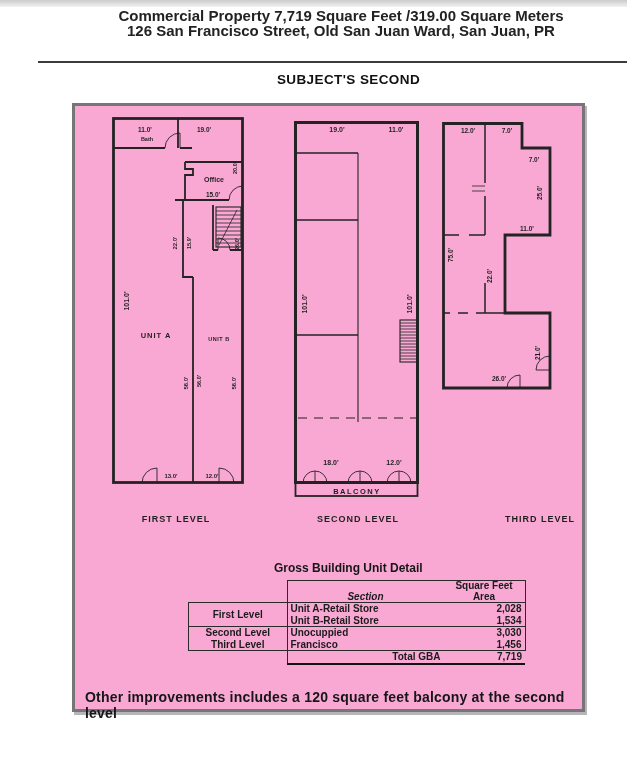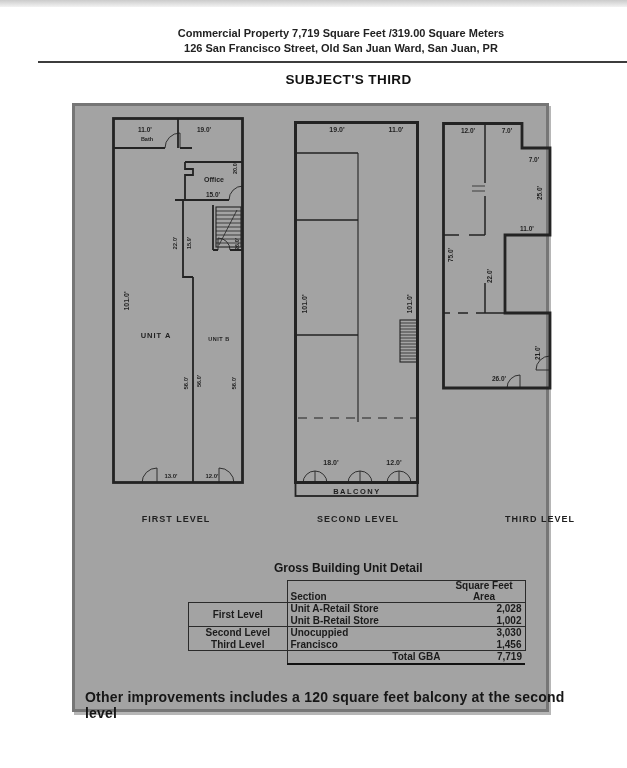--- a/index.html
+++ b/index.html
@@ -1,39 +1,39 @@
 <!DOCTYPE html>
 <html><head>
 <meta charset="utf-8">
 <style>
   html,body{margin:0;padding:0;background:#fff;}
   .page{position:relative;width:627px;height:768px;background:#ffffff;overflow:hidden;
         font-family:"Liberation Sans",sans-serif;color:#1b1b1b;}
   .topbar{position:absolute;left:0;top:0;width:627px;height:7px;
           background:linear-gradient(180deg,#cbcbcb,#f2f2f2);}
-  .hdr{position:absolute;left:55px;top:26px;width:572px;text-align:center;
-       font-size:11px;font-weight:bold;line-height:15px;color:#222;}
+  .hdr{position:absolute;left:55px;top:8px;width:572px;text-align:center;
+       font-size:15px;font-weight:bold;line-height:15px;color:#222;}
   .rule{position:absolute;left:38px;top:61px;width:589px;height:2px;background:#3c3c3c;}
   .sketch-title{position:absolute;left:70px;top:72px;width:557px;text-align:center;
        font-size:13.5px;font-weight:bold;letter-spacing:.4px;color:#111;}
-  .frame{position:absolute;left:72px;top:103px;width:477px;height:609px;box-sizing:border-box;
-       border:3px solid #767676;background:#a3a3a3;box-shadow:2px 3px 0 rgba(110,110,110,.5);}
+  .frame{position:absolute;left:72px;top:103px;width:513px;height:609px;box-sizing:border-box;
+       border:3px solid #767676;background:#f9a8d4;box-shadow:2px 3px 0 rgba(110,110,110,.5);}
   .frame svg{position:absolute;left:0;top:0;}
   
   .gba{position:absolute;left:113px;top:455px;width:330px;}
   .gba-title{margin-left:86px;font-size:12px;font-weight:bold;color:#161616;}
   table.gba-t{border-collapse:collapse;table-layout:fixed;margin-top:5px;width:317px;
        font-size:10px;font-weight:bold;color:#1b1b1b;}
   table.gba-t td{padding:0 3px;line-height:11px;height:11.5px;overflow:hidden;white-space:nowrap;}
   .c-level{width:92px;text-align:center;}
   .c-sec{width:150px;text-align:left;}
   .c-area{width:75px;text-align:right;}
   .hdr-empty{border-bottom:1.5px solid #2a2a2a;}
   .hdr-sec{border-top:1.5px solid #2a2a2a;border-left:1.5px solid #2a2a2a;
-           border-bottom:1.5px solid #2a2a2a;text-align:left;vertical-align:bottom;height:24px;}
+           border-bottom:1.5px solid #2a2a2a;text-align:center;vertical-align:bottom;height:24px;font-style:italic;}
   .hdr-area{border-top:1.5px solid #2a2a2a;border-right:1.5px solid #2a2a2a;
            border-bottom:1.5px solid #2a2a2a;text-align:center;vertical-align:bottom;height:24px;}
   .hdr-area div{line-height:10.5px;}
   .b-l{border-left:1.5px solid #2a2a2a;}
   .b-r{border-right:1.5px solid #2a2a2a;}
   .b-b{border-bottom:1.5px solid #2a2a2a;}
   .b-thick{border-bottom:2.5px solid #111;text-align:right;}
   .footnote{position:absolute;left:10px;top:583px;width:500px;font-size:14px;
        font-weight:bold;letter-spacing:.2px;color:#161616;}
   
@@ -44,21 +44,21 @@
 <body>
 
 <div class="page">
   <div class="topbar"></div>
 
   <div class="hdr">
     <div>Commercial Property 7,719 Square Feet /319.00 Square Meters</div>
     <div>126 San Francisco Street, Old San Juan Ward, San Juan, PR</div>
   </div>
   <div class="rule"></div>
-  <div class="sketch-title">SUBJECT'S THIRD</div>
+  <div class="sketch-title">SUBJECT'S SECOND</div>
 
   <div class="frame">
     <svg width="515" height="603" viewBox="75 106 515 603">
 
       <g>
         <rect class="w" x="113.5" y="118.5" width="129" height="364" stroke-width="2.8"></rect>
         <path class="w" stroke-width="1.8" d="M113,148 H165 M180,148 H192 M178,118 V148 M185,162 H243
                  M185,162 V169 H193 V175 H185 V200 M175,200 H229
                  M213,205 V250 M213,250 H218 M230,250 H243
                  M183,200 V277 H193 M193,277 V483"></path>
@@ -149,21 +149,21 @@
             <div>Area</div>
           </td>
         </tr>
         <tr>
           <td class="c-level b-l b-b" rowspan="2">First Level</td>
           <td class="c-sec b-l">Unit A-Retail Store</td>
           <td class="c-area b-r">2,028</td>
         </tr>
         <tr>
           <td class="c-sec b-l b-b">Unit B-Retail Store</td>
-          <td class="c-area b-r b-b">1,002</td>
+          <td class="c-area b-r b-b">1,534</td>
         </tr>
         <tr>
           <td class="c-level b-l">Second Level</td>
           <td class="c-sec b-l">Unocuppied</td>
           <td class="c-area b-r">3,030</td>
         </tr>
         <tr>
           <td class="c-level b-l b-b">Third Level</td>
           <td class="c-sec b-l b-b">Francisco</td>
           <td class="c-area b-r b-b">1,456</td>

